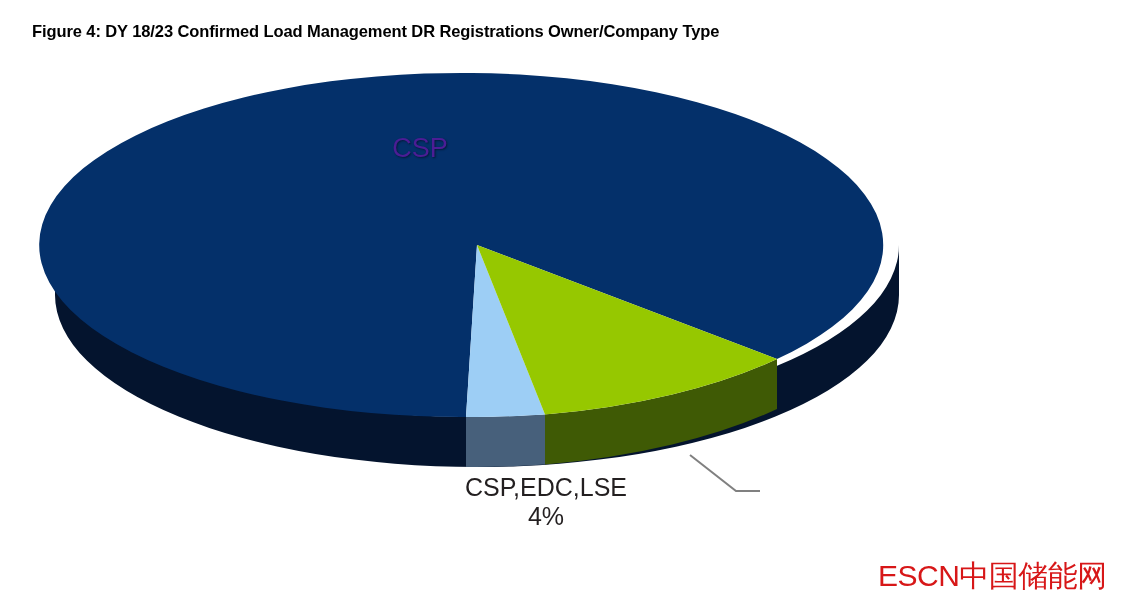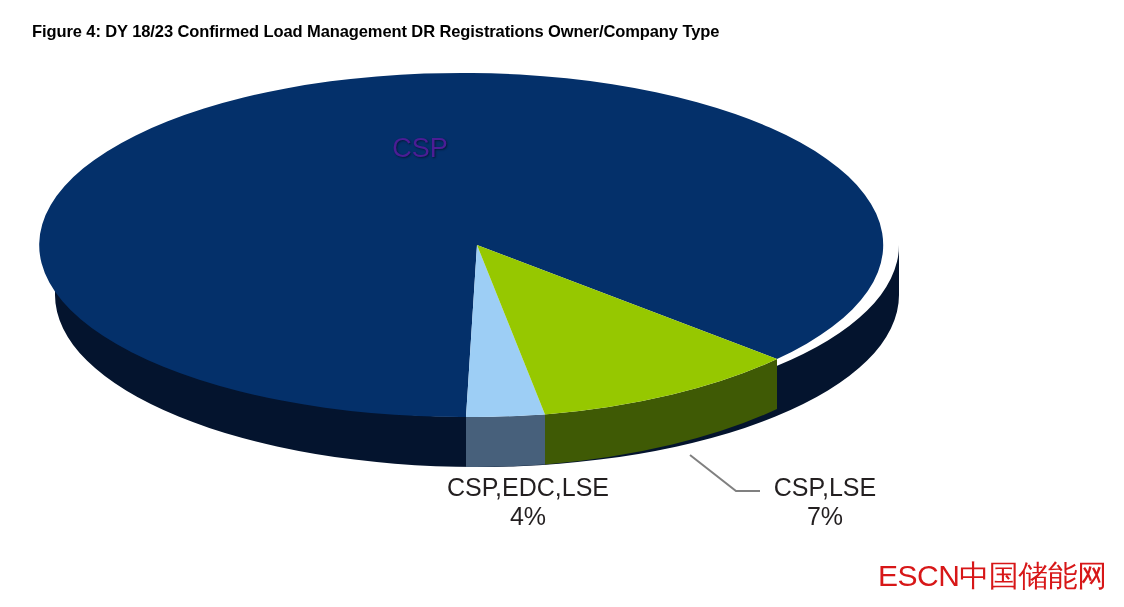--- a/index.html
+++ b/index.html
@@ -52,21 +52,21 @@
   #label-csp {
     left: 300px;
     top: 78px;
     width: 240px;
     color: #4c1d95;
     font-size: 27px;
     text-shadow: 1px 1px 2px rgba(0,0,0,0.45);
   }
 
   #label-csp-edc-lse {
-    left: 398px;
+    left: 416px;
     top: 418px;
     width: 260px;
     color: #231f20;
     font-size: 25px;
   }
 
   #label-csp-lse {
     left: 700px;
     top: 418px;
     width: 250px;
@@ -120,20 +120,16 @@
 
   <div class="slice-label" id="label-csp">
     <span class="lbl-name">CSP</span>
   </div>
 
   <div class="slice-label" id="label-csp-edc-lse">
     <span class="lbl-name">CSP,EDC,LSE</span>
     <span class="lbl-pct">4%</span>
   </div>
 
-  <div class="slice-label" id="label-csp-lse">
-    <span class="lbl-name">CSP,LSE</span>
-    <span class="lbl-pct">7%</span>
-  </div>
 
 </div>
 
 <div id="watermark">ESCN中国储能网</div>
 
 </body></html>

